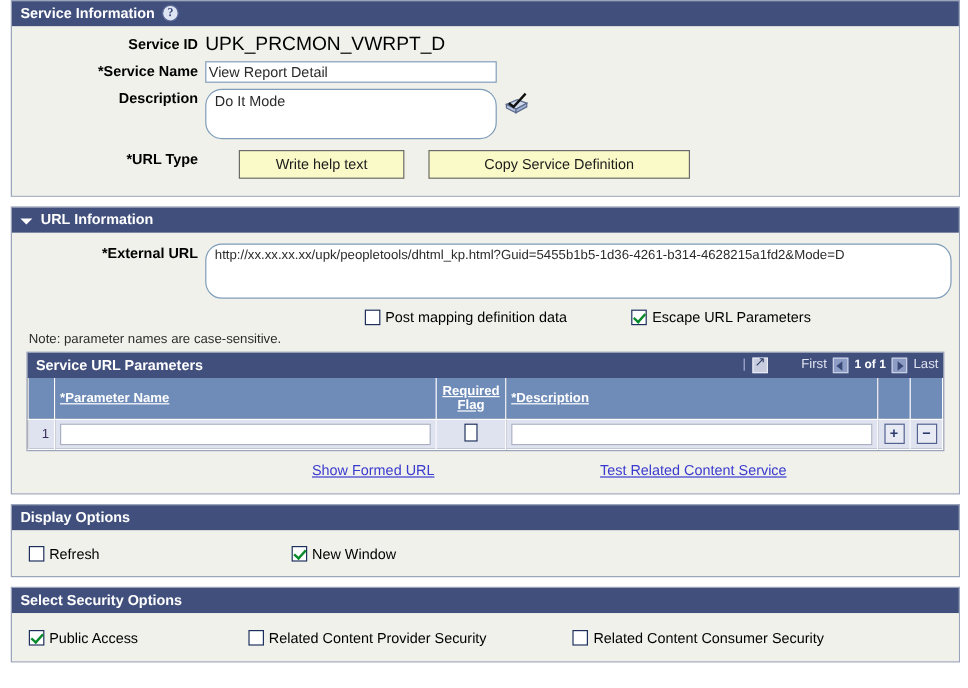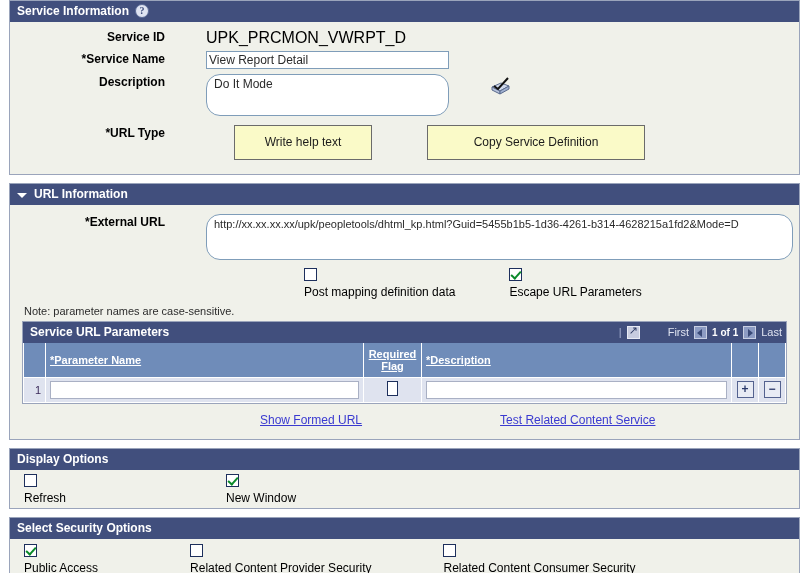--- a/index.html
+++ b/index.html
@@ -63,21 +63,21 @@
     color: #3a4a7a;
     font-size: 10px;
     font-weight: bold;
     line-height: 12px;
     text-align: center;
     font-family: "Liberation Serif", serif;
   }
   .gb-body { padding: 7px 6px 9px 6px; background: #F0F1EA; }
 
   
-  .frow { display: flex; align-items: flex-start; margin-bottom: 5px; gap: 35px; }
+  .frow { display: flex; align-items: flex-start; margin-bottom: 5px; }
   .flabel {
     width: 155px;
     text-align: right;
     padding-right: 6px;
     font-size: 12px;
     font-weight: bold;
     color: #000;
     line-height: 17px;
     white-space: nowrap;
     flex: 0 0 155px;
@@ -100,29 +100,29 @@
 
   .spell-icon { margin-left: 6px; position: relative; top: 2px; }
 
   
   .pbtn {
     background: #FAFAC8;
     border: 1px solid #6b6b6b;
     font-family: "Liberation Sans", sans-serif;
     font-size: 12px;
     color: #1b1b1b;
-    height: 35px;
+    height: 24px;
     line-height: 17px;
     text-align: center;
     cursor: pointer;
     padding: 0 4px;
   }
 
   
-  .cb-wrap { display: inline-flex; gap: 4px; flex-direction: column; }
+  .cb-wrap { display: inline-flex; align-items: center; gap: 4px; }
   .cbox {
     width: 13px; height: 13px;
     border: 1px solid #1d2f5c;
     background: #ffffff;
     display: inline-block;
     position: relative;
     flex: 0 0 13px;
   }
   .cbox.checked::after {
     content: "";

